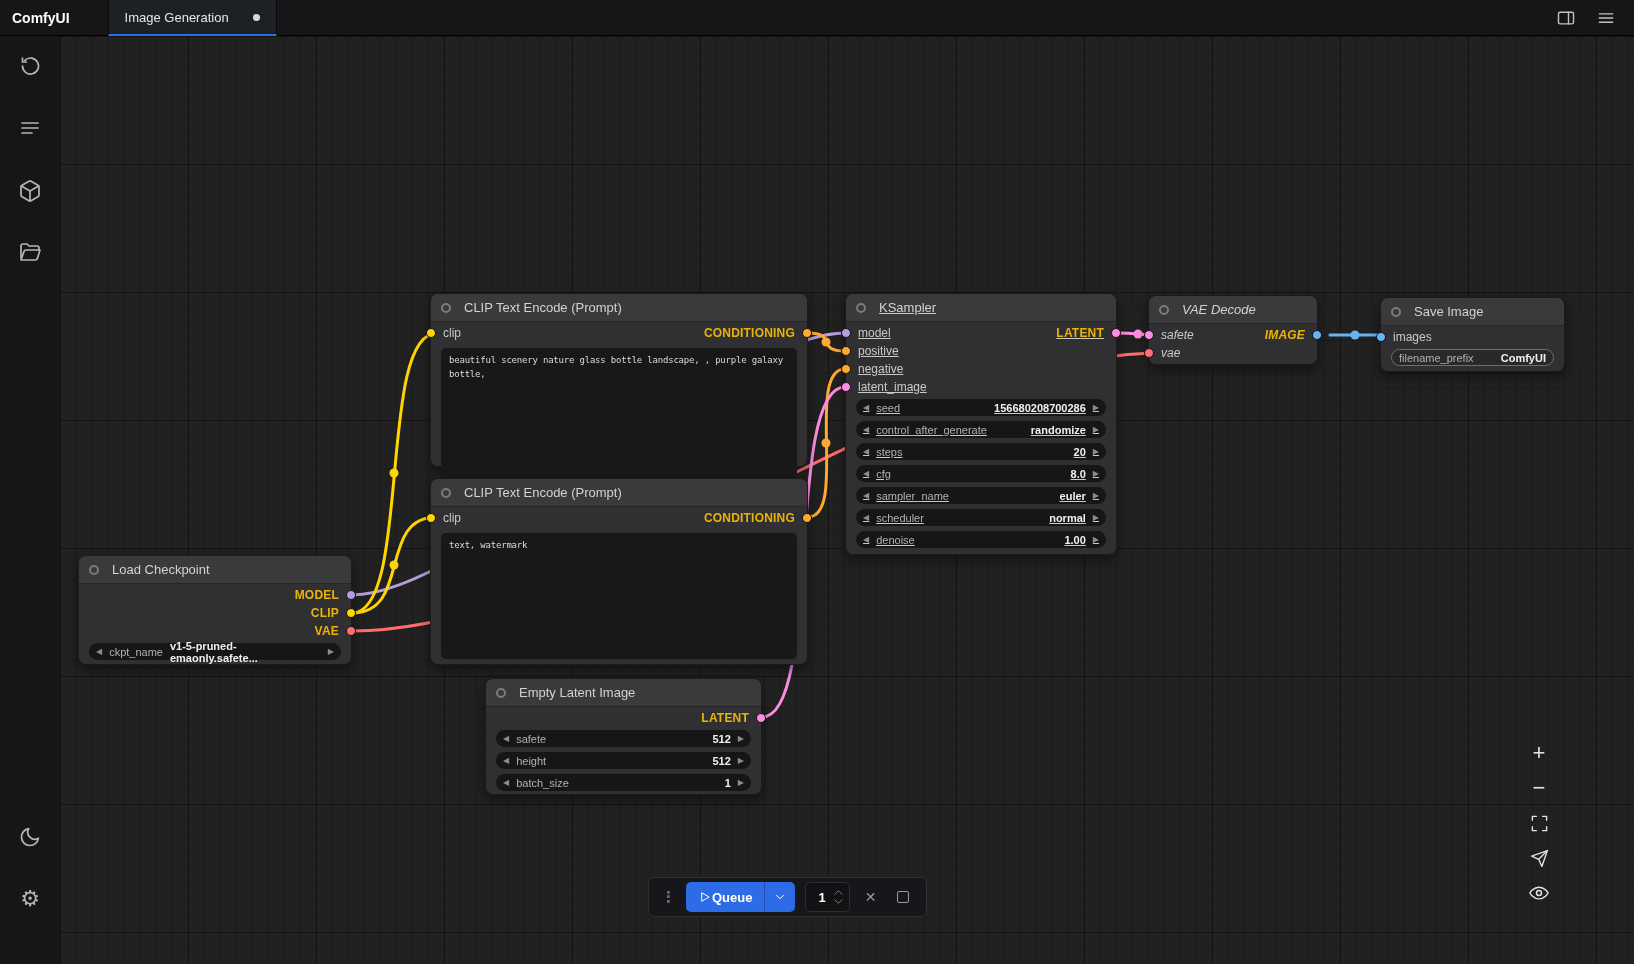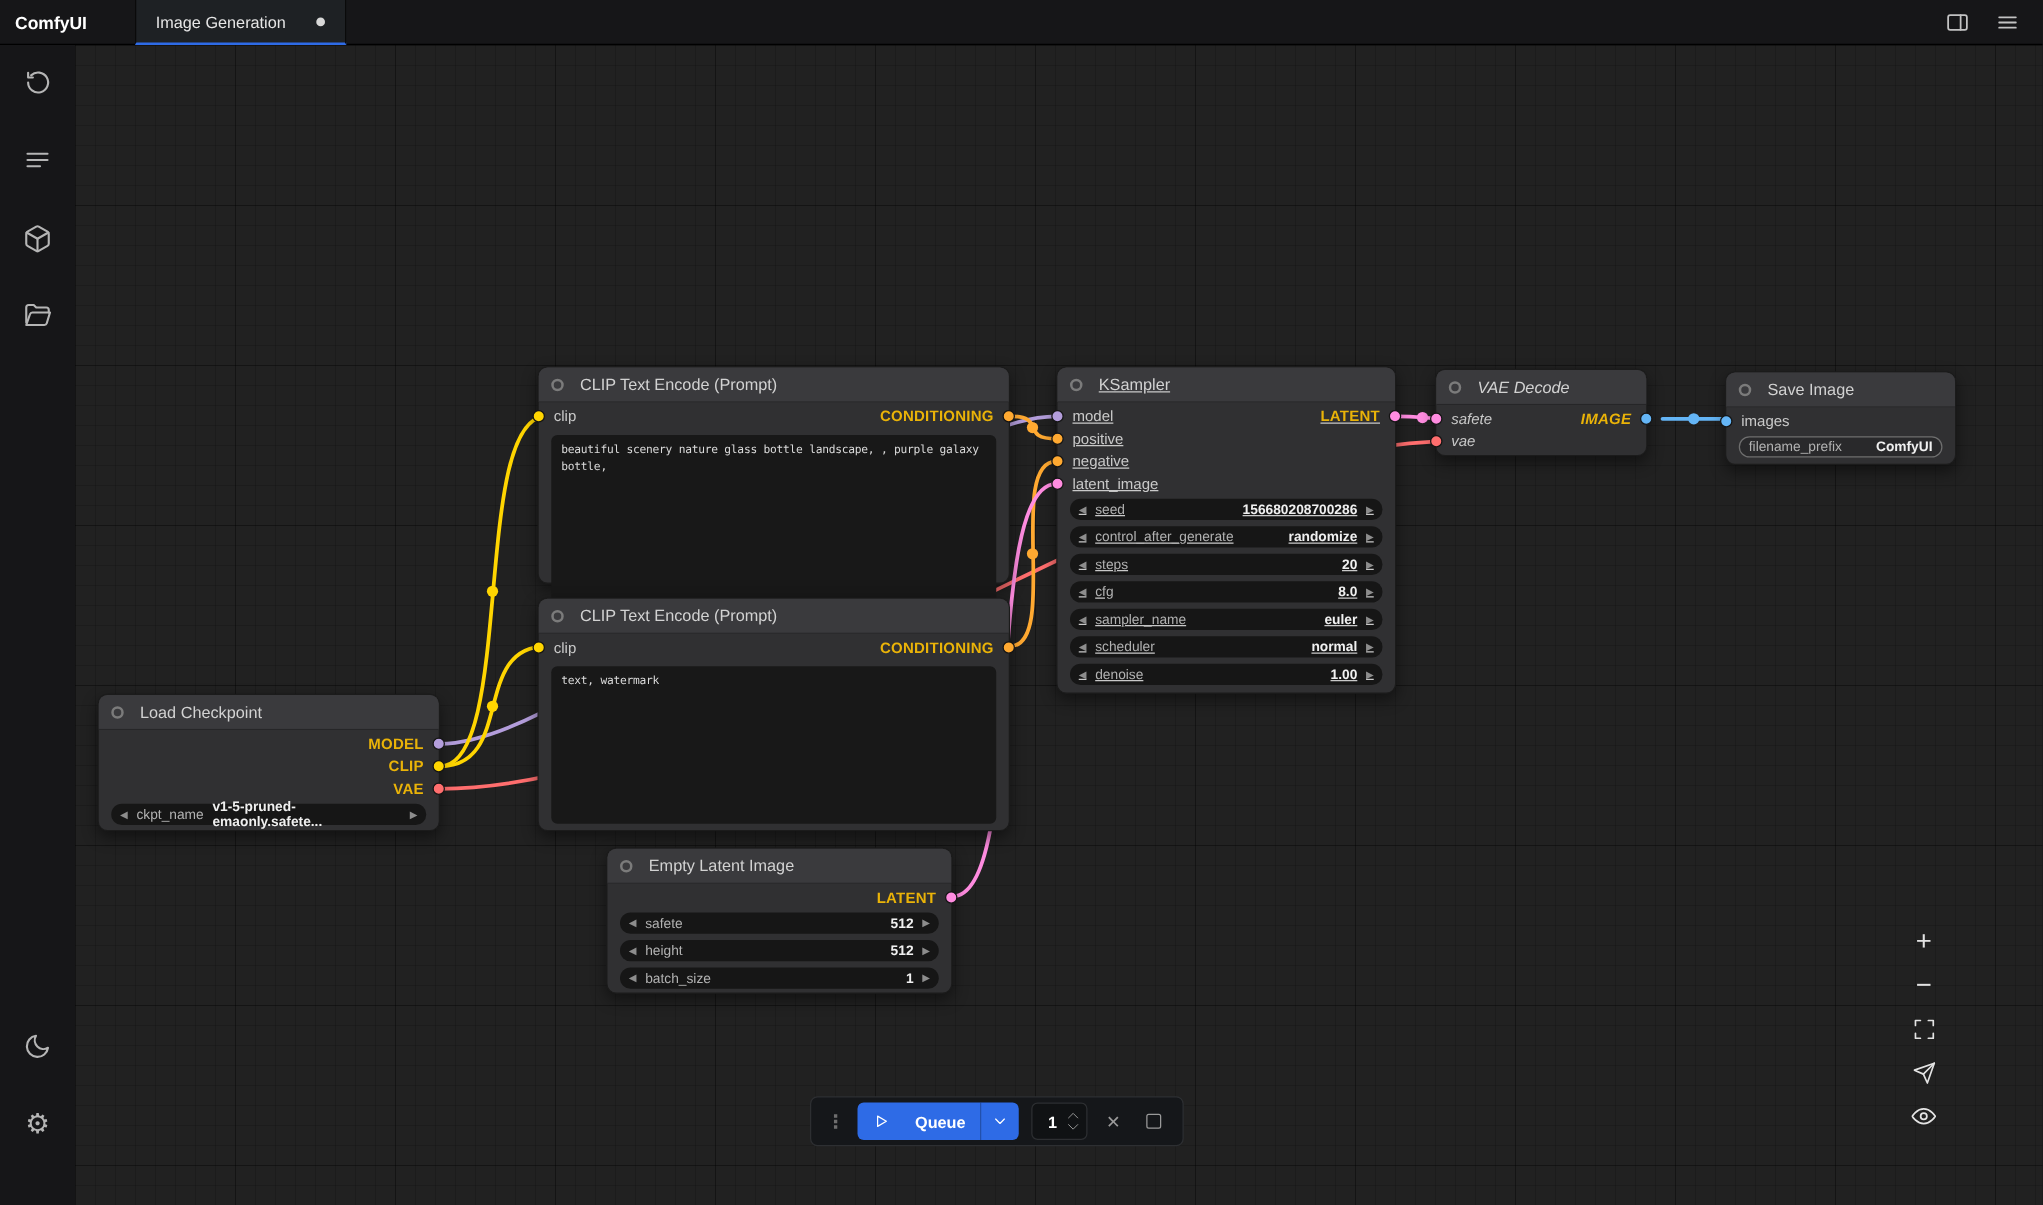--- a/index.html
+++ b/index.html
@@ -66,21 +66,21 @@
   .prompt { margin:6px 10px; background:#181818; border-radius:5px; padding:6px 8px;
     font-family:"DejaVu Sans Mono",monospace; font-size:9px; letter-spacing:-0.2px;
     color:#dadada; line-height:1.5; overflow:hidden; }
 
   
   .queue-bar { position:absolute; left:588px; top:841px; height:40px; z-index:20;
     display:flex; align-items:center; gap:10px; background:#15171a; border:1px solid #2d2f32;
     border-radius:6px; padding:0 12px; }
   .drag-handle { color:#6e6e6e; font-size:15px; font-weight:700; }
   .queue-btn { display:flex; align-items:stretch; height:30px; border-radius:5px; overflow:hidden; color:#fff; }
-  .queue-btn .qmain { display:flex; align-items:center; gap:20px; padding:0 12px; font-size:13px; font-weight:600; }
+  .queue-btn .qmain { display:flex; align-items:center; gap:0; padding:0 12px; font-size:13px; font-weight:600; }
   .queue-btn .qarrow { display:flex; align-items:center; padding:0 8px; border-left:1px solid rgba(0,0,0,.25); }
   .stepper { display:flex; align-items:center; height:30px; background:#101214; border:1px solid #2d2f32;
     border-radius:5px; padding:0 5px 0 12px; color:#fff; font-size:13px; font-weight:600; gap:7px; }
   .step-arrows { display:flex; flex-direction:column; gap:2px; color:#9a9a9a; }
   .qicon { color:#9a9a9a; font-size:14px; display:flex; align-items:center; justify-content:center; width:22px; height:22px; }
   .stop-square { width:12px; height:12px; border:1.6px solid #9a9a9a; border-radius:2px; }
 
   
   .zoom-tools { position:absolute; left:1462px; top:706px; width:34px; z-index:20;
     display:flex; flex-direction:column; align-items:center; gap:13px; color:#e3e3e3; }

